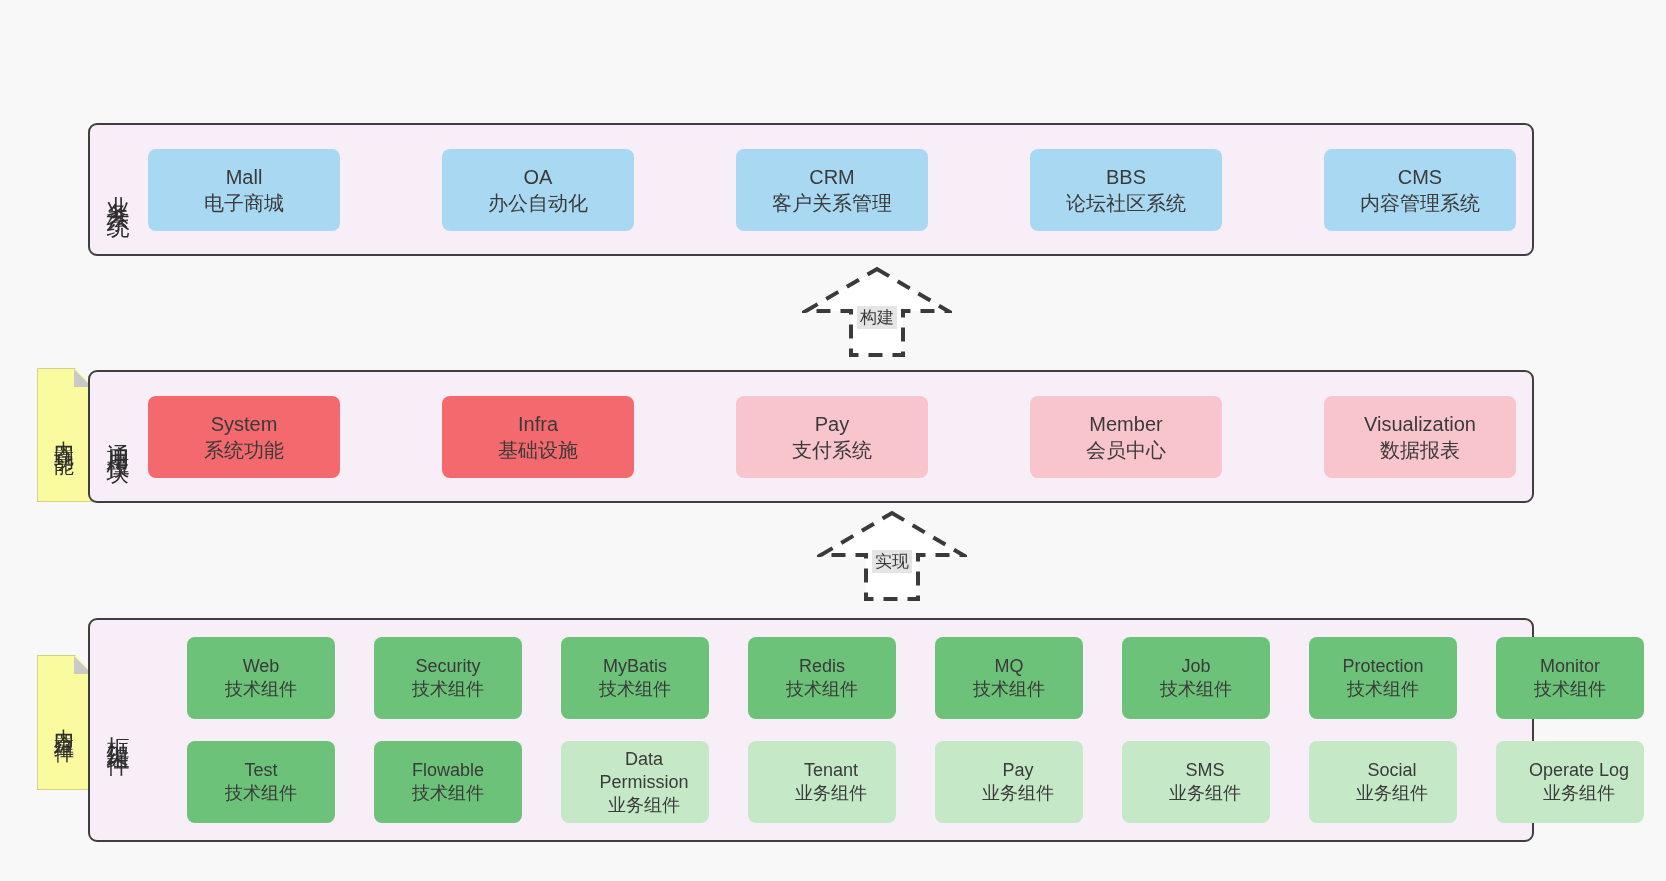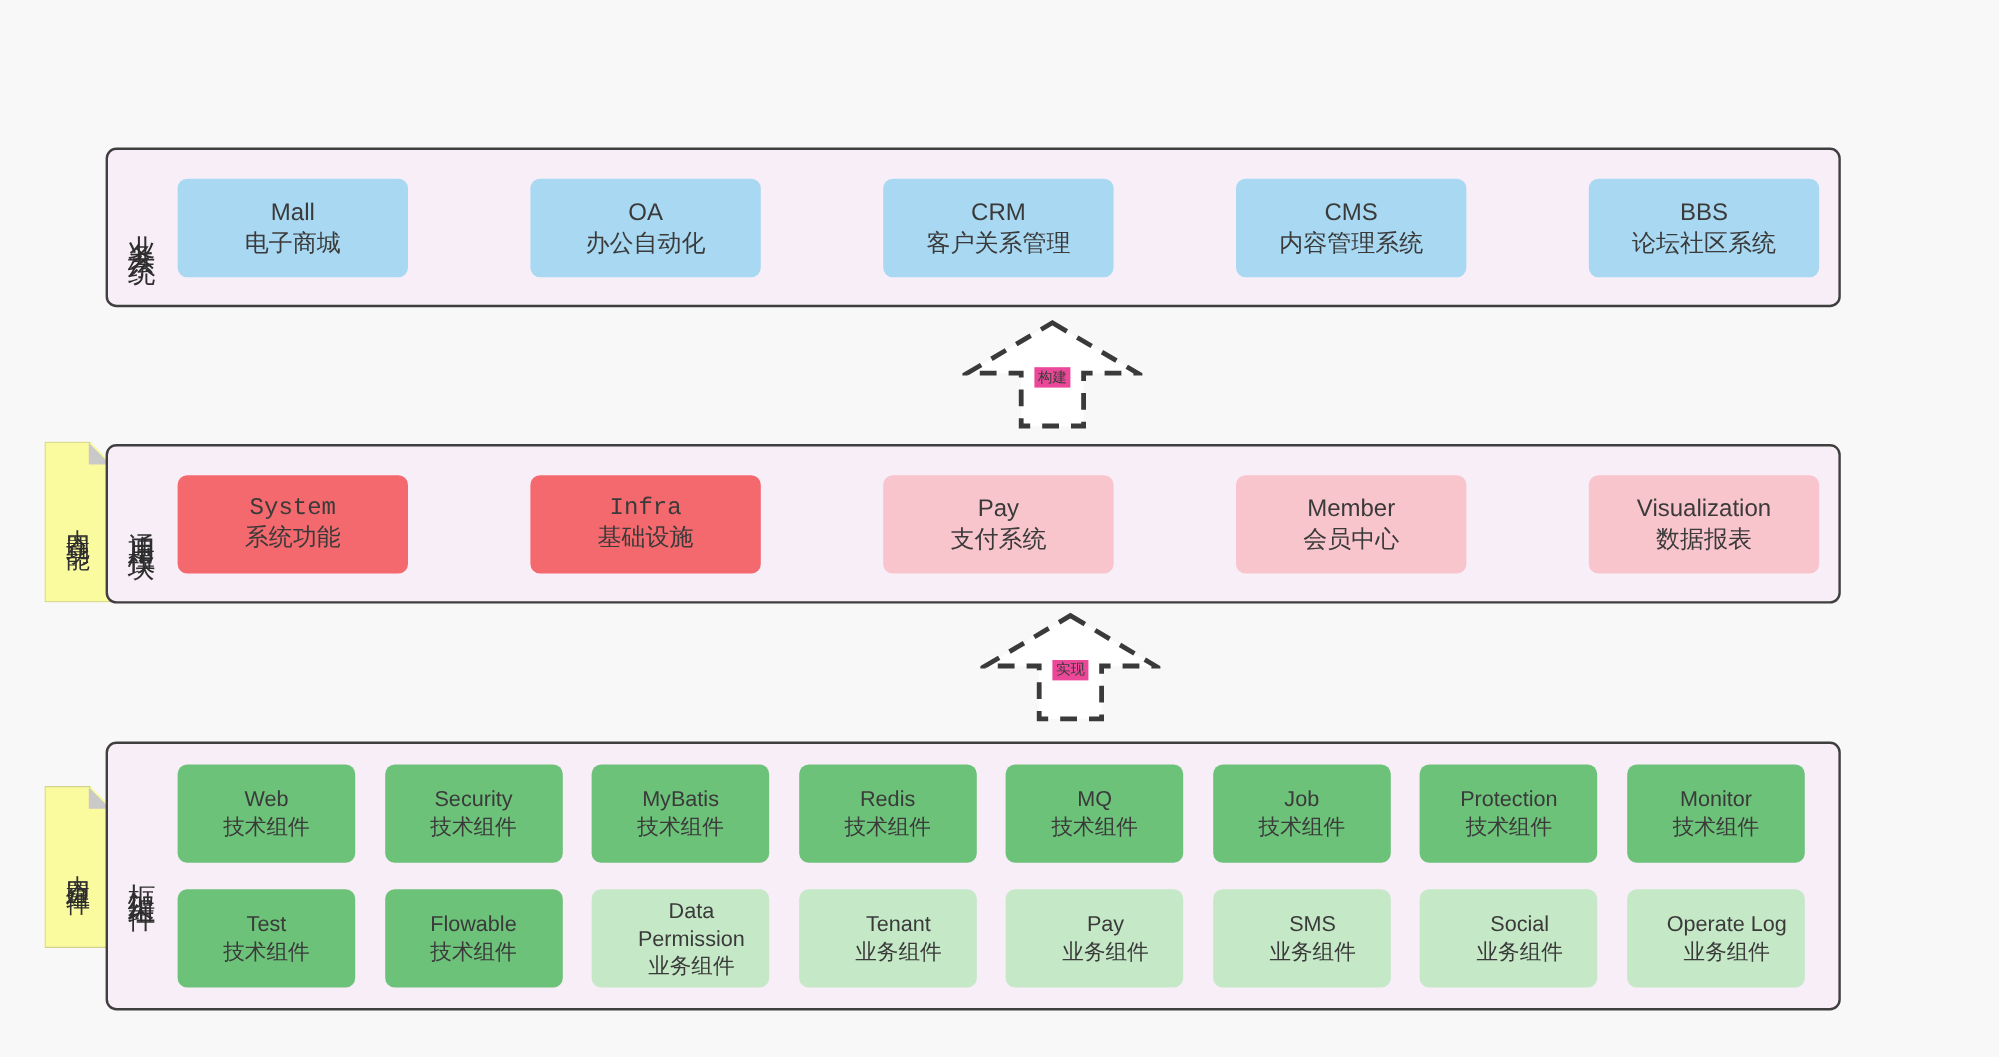--- a/index.html
+++ b/index.html
@@ -39,24 +39,24 @@
   #layer-framework .rows { padding-right:28px; }
 
   .box-row { display:flex; justify-content:space-between; }
 
   .box {
     height:82px; border-radius:8px;
     display:flex; flex-direction:column; align-items:center; justify-content:center;
     text-align:center; padding:0 6px; color:#3a3a3a;
   }
   .row-6 .box { width:192px; font-size:20px; line-height:26px; }
-  .row-8 .box { width:148px; font-size:18px; line-height:23px; }
+  .row-8 .box { width:148px; font-size:18px; line-height:23px;margin-left:39px; }
 
   .v-blue        { background: var(--blue, #a9d9f2); }
-  .v-red         { background: var(--red, #f4696e); font-family: Liberation Mono, monospace; }
+  .v-red         { background: var(--red, #f4696e); }
   .v-pink        { background: var(--pink, #f9c5cd); }
   .v-green       { background: var(--green, #6cc279); }
   .v-green-light { background: var(--green-light, #c5e8c7); padding-left: 24px; }
 
   
   .note {
     position:absolute; left:37px; width:56px;
     background: var(--note, #fafa9e);
     border:1px solid #d2d28c;
     z-index:1;
@@ -73,22 +73,22 @@
     border-right:18px solid transparent;
   }
 
   
   .arrow { position:absolute; width:150px; height:92px; z-index:1; }
   #arrow-build     { left:802px; top:266px; }
   #arrow-implement { left:817px; top:510px; }
   .arrow svg { display:block; }
   .arrow-label {
     position:absolute; left:50%; top:40px; transform:translateX(-50%);
-    background:#ec4899; padding:0 3px;
-    font-size:12px; color:#3a3a3a; white-space:nowrap;
+    background:#e5e5e5; padding:0 3px;
+    font-size:17px; color:#3a3a3a; white-space:nowrap;
   }
 </style>
 </head>
 <body>
 
 <div class="note" id="note-common">
   <span>内置功能</span>
   <span class="note-fold"></span>
 </div>
 <div class="note" id="note-framework">
@@ -106,26 +106,26 @@
         </div>
         <div class="box v-blue">
           <div>OA</div>
           <div>办公自动化</div>
         </div>
         <div class="box v-blue">
           <div>CRM</div>
           <div>客户关系管理</div>
         </div>
         <div class="box v-blue">
+          <div>BBS</div>
+          <div>论坛社区系统</div>
+        </div>
+        <div class="box v-blue">
           <div>CMS</div>
           <div>内容管理系统</div>
-        </div>
-        <div class="box v-blue">
-          <div>BBS</div>
-          <div>论坛社区系统</div>
         </div>
       </div>
     </div>
 </div>
 
 <div class="arrow" id="arrow-build">
   <svg width="150" height="92" viewBox="0 0 150 92">
     <polygon points="75,3 146,45 101,45 101,89 49,89 49,45 4,45" fill="#ffffff" stroke="#3a3a3a" stroke-width="4" stroke-dasharray="14 10"></polygon>
   </svg>
   <div class="arrow-label">构建</div>

